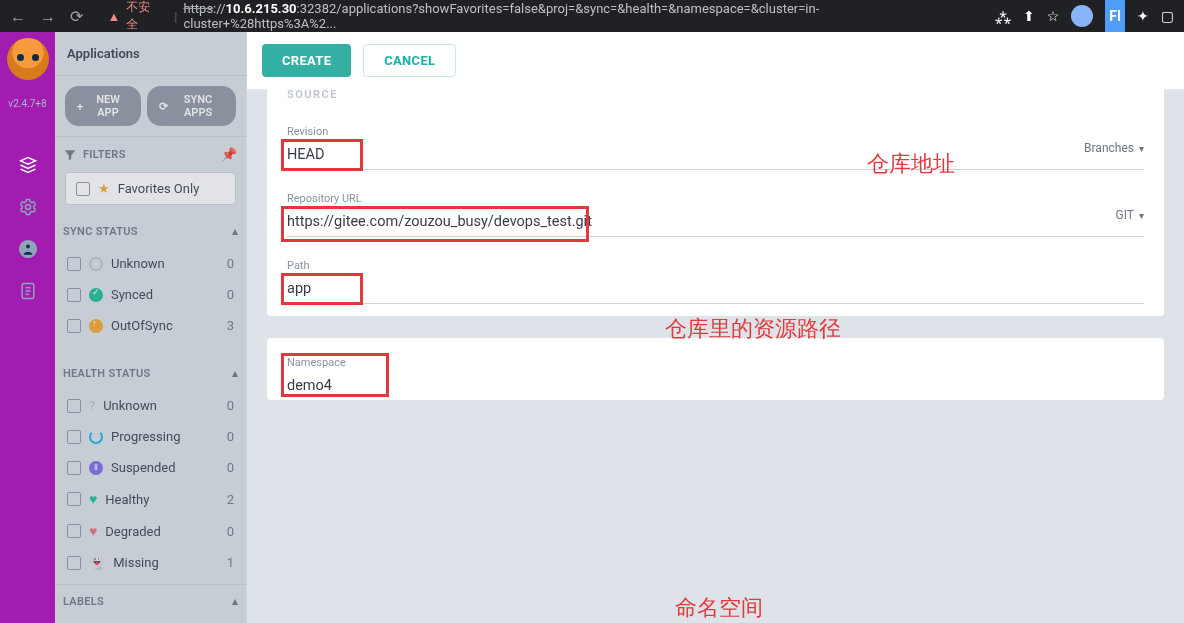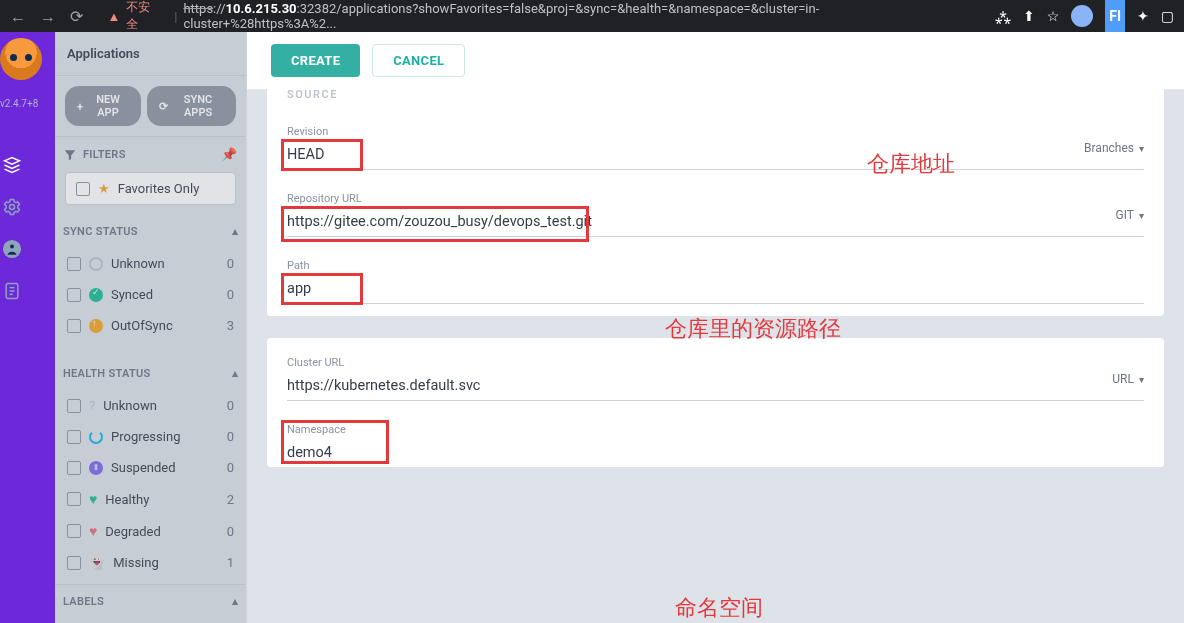--- a/index.html
+++ b/index.html
@@ -15,21 +15,21 @@
 .addr .url { color: #bdc1c6; }
 .addr .url b { color: #fff; }
 .addr .strike { text-decoration: line-through; text-decoration-color: #9aa0a6; }
 .right-icons { display: flex; gap: 12px; align-items: center; }
 .right-icons span { color: #fff; font-size: 14px; }
 .ext-fi { background: #4f9cf9; color: #fff; font-weight: 700; font-size: 10px; padding: 16px 4px; border-radius: 3px; }
 
 .app { display: flex; height: 591px; }
 
 
-.rail { width: 55px; background: #6d28d9; display: flex; flex-direction: column; padding-top: 6px; gap: 18px; color: #8fa4bb; }
+.rail { width: 55px; background: #a21caf; display: flex; flex-direction: column; align-items: center; padding-top: 6px; gap: 18px; color: #8fa4bb; }
 .octo { width: 42px; height: 42px; background: radial-gradient(circle at 50% 35%, #f79a3e 45%, #d97a1e 46%); border-radius: 50%; position: relative; }
 .octo::before,.octo::after{content:"";position:absolute;width:7px;height:7px;background:#0e2d4d;border-radius:50%;top:16px;}
 .octo::before{left:10px}.octo::after{right:10px}
 .ver { font-size: 10px; color: #a7b7c9; }
 .rail-ic { width: 24px; height: 24px; display:flex;align-items:center;justify-content:center;cursor:pointer; }
 .rail-ic.active { color: #fff; }
 .rail-ic svg { width: 20px; height: 20px; stroke: currentColor; fill: none; stroke-width: 1.8; }
 
 
 .sidebar { width: 192px; background: #dde3e8; display: flex; flex-direction: column; border-right: 1px solid #ccd3da; position: relative; }
@@ -54,21 +54,21 @@
 .ic-prog { border: 2px solid #0db7ed; border-top-color: transparent; }
 .ic-susp { background: #7b68ee; color: #fff; font-size: 8px; text-align: center; line-height: 14px; }
 .heart { color: #18be94; font-size: 14px; }
 .heart-broken { color: #e96d76; font-size: 14px; }
 .ghost { color: #f5a623; font-size: 13px; }
 .labels-sec { border-top: 1px solid #ccd3da; margin-top: 6px; }
 .funnel { width:14px; height:14px; }
 
 
 .main { flex: 1; background: #dde3e8; overflow-y: auto; position: relative; }
-.topbar { background: #fff; padding: 12px 24px; display: flex; gap: 12px; border-bottom: 1px solid #e3e7ee; }
+.topbar { background: #fff; padding: 12px 15px; display: flex; gap: 12px; border-bottom: 1px solid #e3e7ee; }
 .btn-primary { background: #34afa3; color: #fff; border: none; border-radius: 4px; padding: 8px 20px; font-size: 13px; font-weight: 700; cursor: pointer; letter-spacing: .3px; }
 .btn-outline { background: #fff; color: #1bb1a5; border: 1px solid #c8e8e4; border-radius: 4px; padding: 8px 20px; font-size: 13px; font-weight: 700; cursor: pointer; letter-spacing: .3px; }
 .panel { background: #fff; margin: 0 20px 14px; padding: 18px 20px; border-radius: 4px; }
 .panel-stub { background: #fff; margin: 0 20px; padding: 0 20px 6px; border-radius: 0 0 4px 4px; }
 .src-hd { font-size: 11px; letter-spacing: 1px; color: #6d7585; font-weight: 600; margin-bottom: 6px; }
 .dest-hd { font-size: 12px; letter-spacing: 1px; color: #6d7585; font-weight: 600; margin-bottom: 16px; }
 .fld { position: relative; margin-bottom: 22px; }
 .fld-lbl { font-size: 11px; color: #8a93a2; margin-bottom: 2px; display: block; }
 .fld-inp { width: 100%; border: none; border-bottom: 1px solid #ccd3da; padding: 6px 0; font-size: 14.5px; color: #363c4a; background: transparent; outline: none; }
 .fld-right { position: absolute; right: 0; top: 16px; font-size: 12px; color: #6d7585; display: flex; align-items: center; gap: 3px; }
@@ -268,25 +268,20 @@
         <span class="fld-lbl">Path</span>
         <input class="fld-inp" value="app" style="">
         <div class="highlight" style="left:-6px;top:14px;width:82px;height:32px"></div>
       </div>
     </div>
 
     <div style="height:22px"></div>
 
     <div class="panel" style="position:relative;padding-bottom:0">
 
-      <div class="fld">
-        <span class="fld-lbl">Cluster URL</span>
-        <input class="fld-inp" value="https://kubernetes.default.svc" style="">
-        <span class="fld-right caret-dn">URL</span>
-      </div>
 
       <div class="fld" style="margin-bottom:0">
         <span class="fld-lbl">Namespace</span>
         <input class="fld-inp" style="border-bottom: none;" value="demo4">
         <div class="highlight" style="left:-6px;top:-3px;width:108px;height:44px"></div>
       </div>
     </div>
 
     <div class="anno" style="left:620px;top:110px">仓库地址</div>
     <div class="anno" style="left:418px;top:275px">仓库里的资源路径</div>

